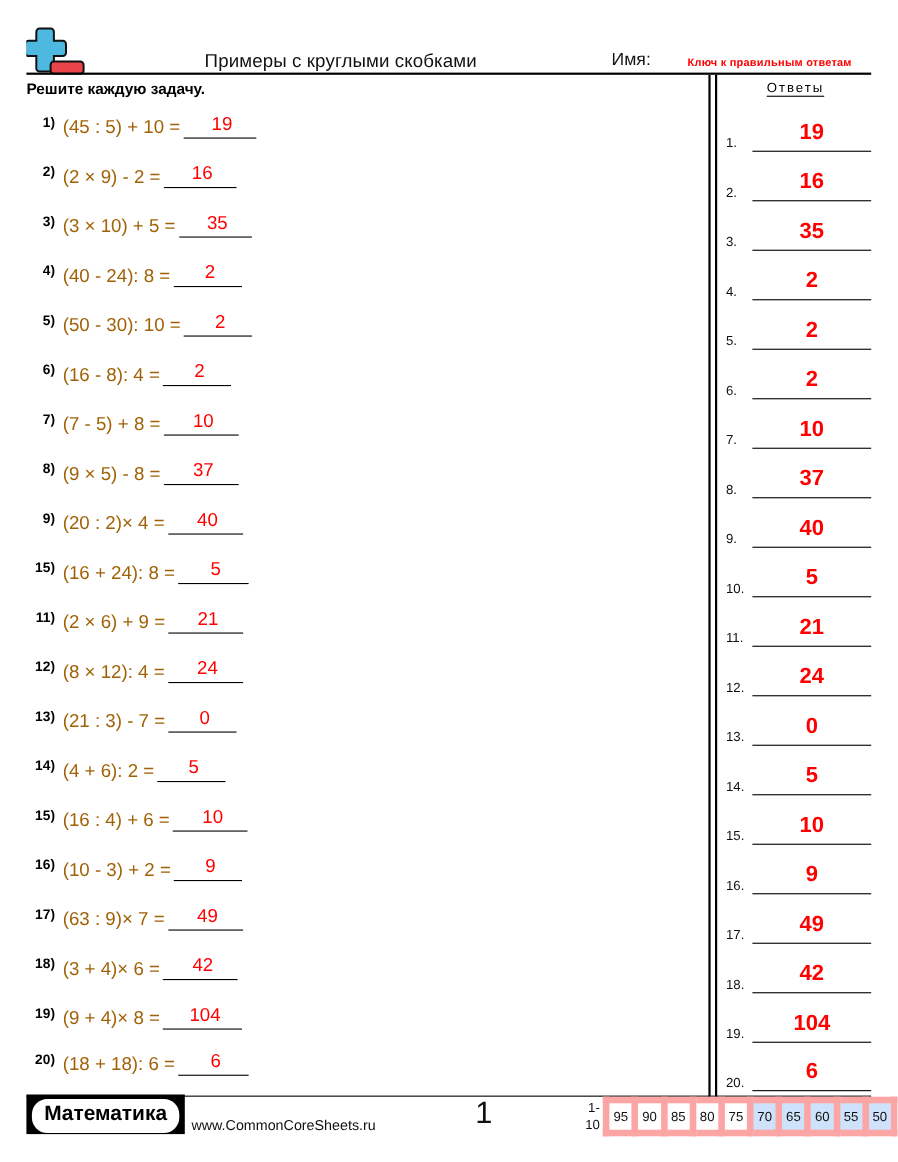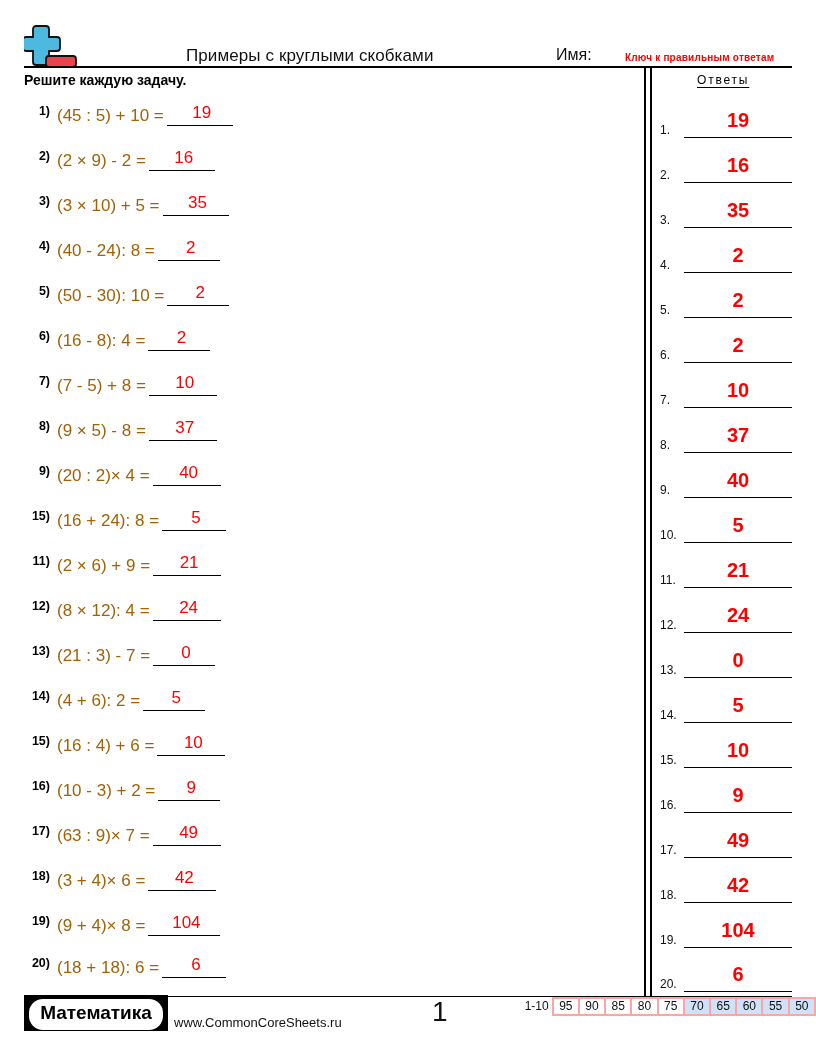--- a/index.html
+++ b/index.html
@@ -32,21 +32,21 @@
 
     .footer-rule { position: absolute; left: 24px; top: 996px; width: 768px; height: 1px; background: #000; }
     .brand-box { position: absolute; left: 24px; top: 995px; width: 144px; height: 36px; background: #000; }
     .brand-pill { position: absolute; left: 29px; top: 999px; width: 134px; height: 31px; background: #fff; border-radius: 14px; font-size: 19px; font-weight: bold; text-align: center; line-height: 28px; }
     .site { position: absolute; left: 174px; top: 1015px; font-size: 13px; color: #111; }
     .page-num { position: absolute; left: 432px; top: 996px; font-size: 28px; color: #111; }
 
     .score-table { position: absolute; left: 524px; top: 997px; border-collapse: collapse; font-size: 12px; }
     .score-table td { height: 16px; text-align: center; padding: 0; line-height: 15px; color: #111; margin-left: 38px; }
     .score-table td.lbl { width: 40px; text-align: right; padding-right: 3px; border: none; }
-    .score-table td.cell { width: 37px; border: 2px solid #fca5a5; }
+    .score-table td.cell { width: 37px; border: 6px solid #fca5a5; }
     .score-table td.hl { background: #cfe2fb; }
   </style>
 </head>
 <body>
 
 <svg class="logo" viewBox="0 0 54 44">
   <path d="M12 2 h10 a3 3 0 0 1 3 3 v8 h8 a3 3 0 0 1 3 3 v8 a3 3 0 0 1 -3 3 h-8 v11 a3 3 0 0 1 -3 3 h-10 a3 3 0 0 1 -3 -3 v-11 h-7 a3 3 0 0 1 -3 -3 v-8 a3 3 0 0 1 3 -3 h7 v-8 a3 3 0 0 1 3 -3 z" fill="#4db8e0" stroke="#111" stroke-width="1.8"></path>
   <rect x="22" y="32" width="30" height="11" rx="3" fill="#e8444a" stroke="#111" stroke-width="1.8"></rect>
 </svg>
 <div class="title">Примеры с круглыми скобками</div>

